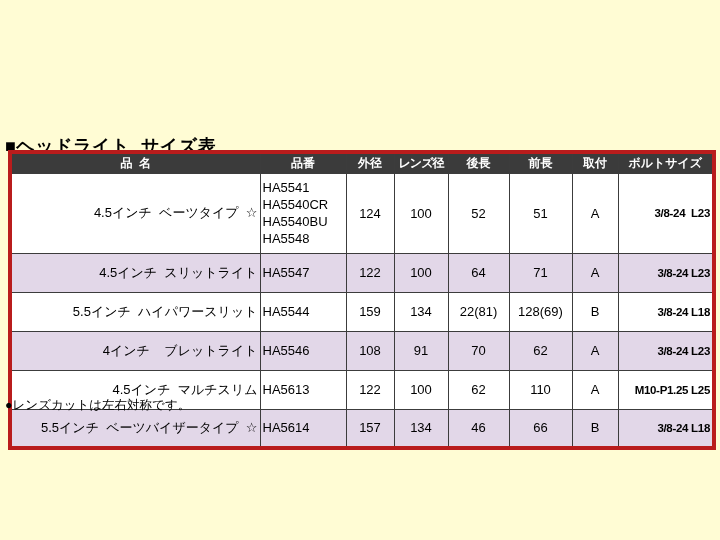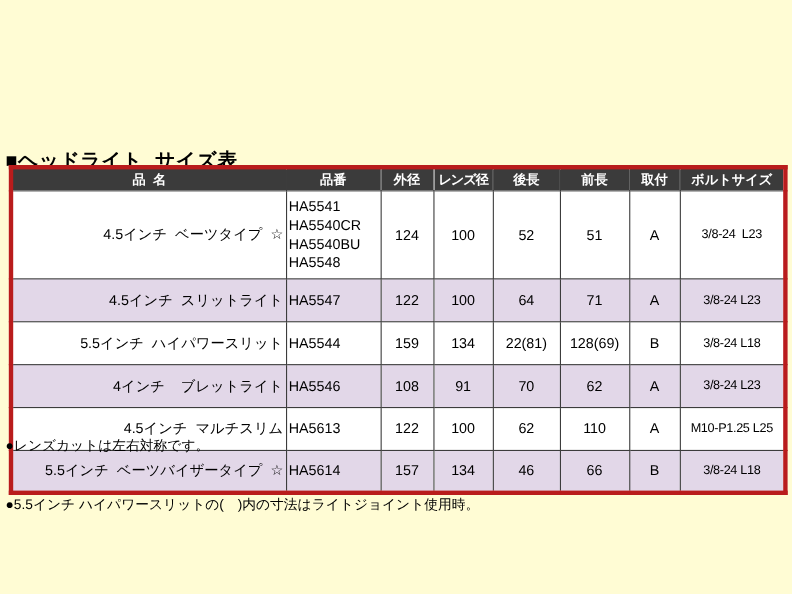--- a/index.html
+++ b/index.html
@@ -32,21 +32,21 @@
     text-align:center;
   }
   th.condensed{letter-spacing:-1px;}
   tr.h-header{height:21px;}
   tr.h-big{height:80px;}
   tr.h-row{height:39px;}
   td{font-size:13px;vertical-align:middle;}
   td.name{text-align:right;padding-left:8px;}
   td.part{text-align:left;padding-left:8px;line-height:17px;}
   td.num{text-align:center;}
-  td.bolt{text-align:center;font-size:11.5px;letter-spacing:-0.3px;}
+  td.bolt{text-align:right;font-size:11.5px;letter-spacing:-0.3px;font-weight:bold;}
   tr.shaded td{background:#E2D7E8;}
   tr.plain td{background:#FFFFFF;margin-top:48px;}
   .notes{
     position:absolute;left:5px;top:360px;width:712px;
     font-size:12.5px;line-height:18px;
     white-space:pre;
   }
   .note-line{height:18px;}
 </style>
 </head>
@@ -140,15 +140,14 @@
     <td class="num">46</td>
     <td class="num">66</td>
     <td class="num">B</td>
     <td class="bolt">3/8-24 L18</td>
   </tr>
 </tbody>
   </table>
 
 <div class="notes">
   <div class="note-line">●レンズカットは左右対称です。</div>
-  <div class="note-line">●5.5インチ ハイパワースリットの(　)内の寸法はライトジョイント使用時。</div>
   
 </div>
 
 </body></html>

